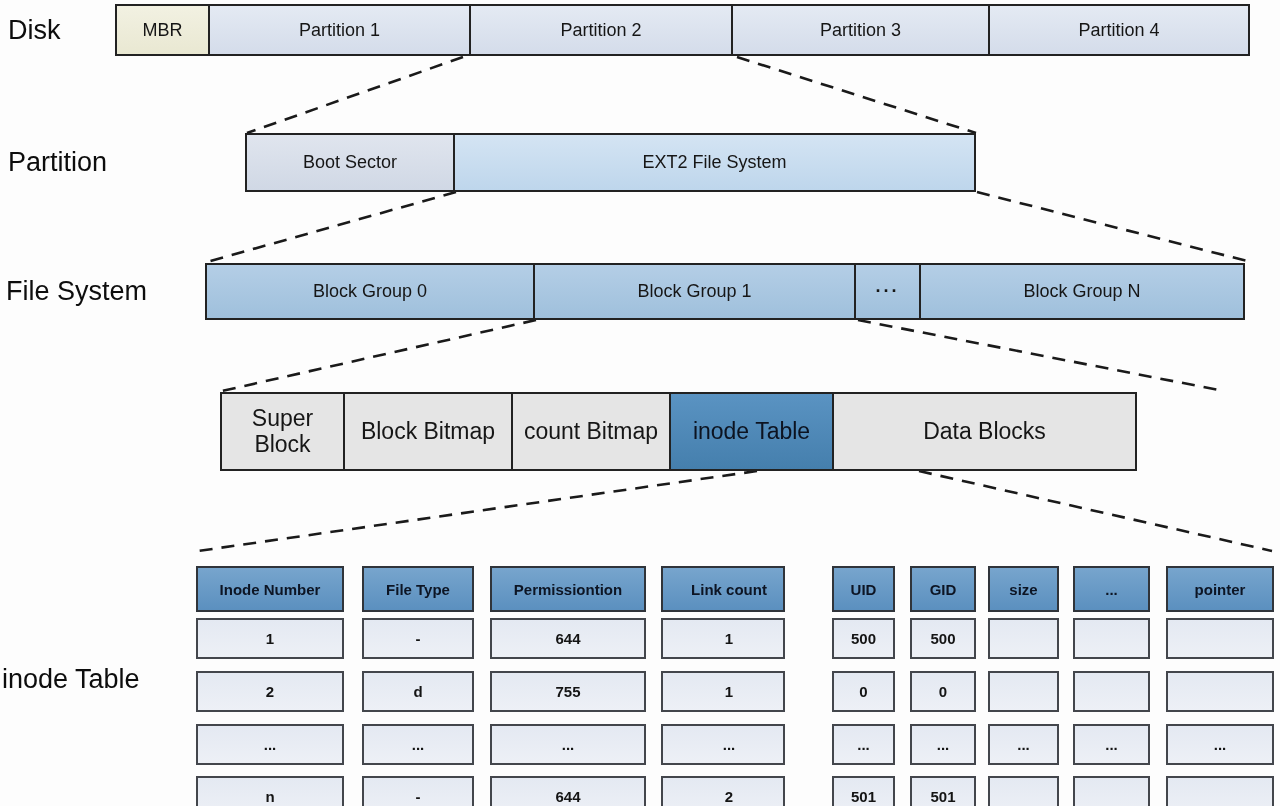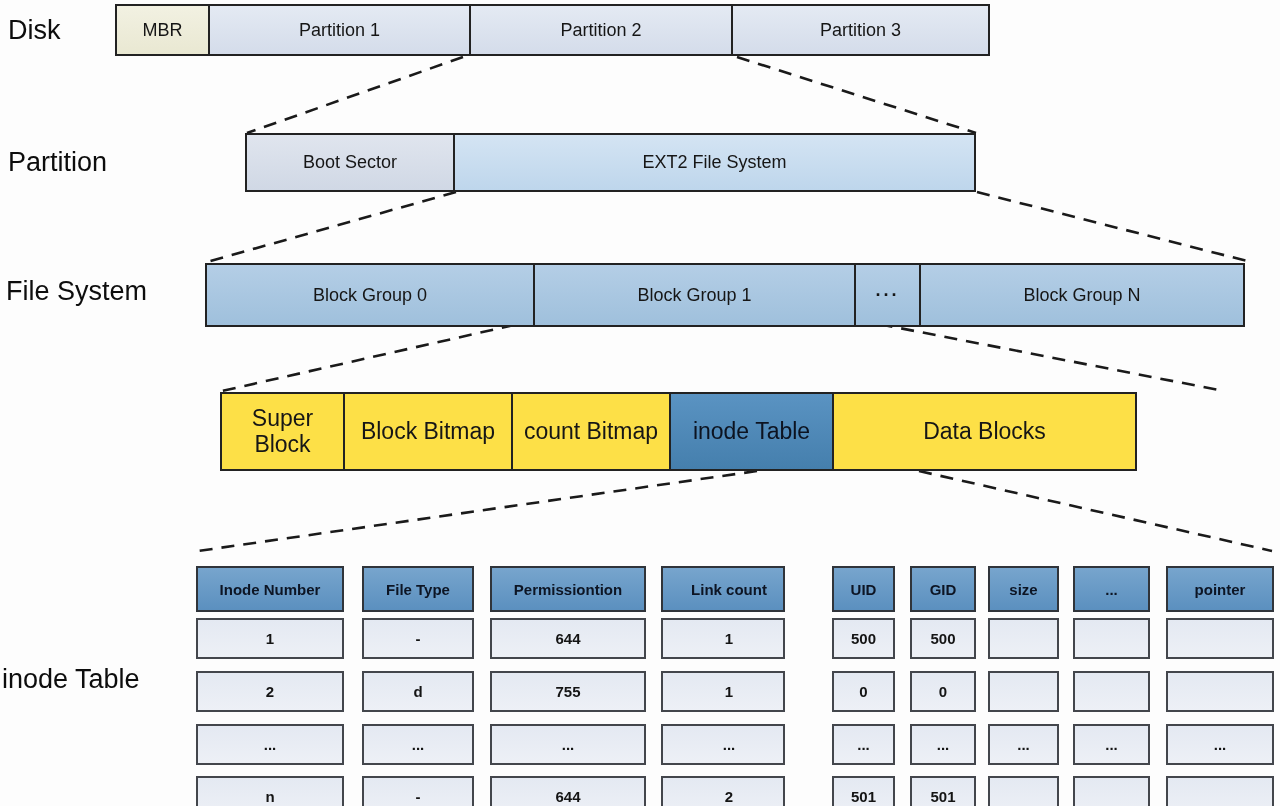--- a/index.html
+++ b/index.html
@@ -17,21 +17,21 @@
     box-sizing:border-box;border:2px solid #222;margin-left:-2px;
     display:flex;align-items:center;justify-content:center;text-align:center;
     font-size:18px;color:#161616;line-height:1.12;
   }
   .seg:first-child{margin-left:0;}
   .seg.mbr{background:linear-gradient(#f2f1e2,#e9e8d2);}
   .seg.part{background:linear-gradient(#e4eaf3,#d4dcea);}
   .seg.boot{background:linear-gradient(#e0e5ee,#d0d8e5);}
   .seg.ext2{background:linear-gradient(#d4e4f3,#bed6ec);}
   .seg.bg3{background:linear-gradient(#b4cee6,#9fc0dc);}
-  .seg.white{background:#fde047;font-size:23px;}
+  .seg.white{background:#e5e5e5;font-size:23px;}
   .seg.hl{background:linear-gradient(#5a93c2,#457fad);font-size:23px;color:#0c1320;}
   .seg.dots{font-weight:bold;letter-spacing:2px;}
   .trow{position:absolute;left:196px;width:1078px;z-index:1;}
   .hcell,.dcell{
     position:absolute;top:14px;box-sizing:border-box;height:100%;
     display:flex;align-items:center;justify-content:center;text-align:center;
     font-weight:bold;
   }
   .hcell{
     background:linear-gradient(#77a5cd,#5b90bf);border:2px solid #30343a;
@@ -64,30 +64,31 @@
       <line x1="919" y1="471" x2="1272" y2="551"></line>
     </g>
   </svg>
 
   <div class="rowlabel" style="left:8px;top:4px;height:52px;">Disk</div>
   <div class="segrow" style="left:115px;top:4px;height:52px;">
     <div class="seg mbr" style="width:95px;">MBR</div>
     <div class="seg part" style="width:263px;">Partition 1</div>
     <div class="seg part" style="width:264px;">Partition 2</div>
     <div class="seg part" style="width:259px;">Partition 3</div>
+    <div class="seg part" style="width:262px;">Partition 4</div>
   </div>
 
   <div class="rowlabel" style="left:8px;top:133px;height:59px;">Partition</div>
   <div class="segrow" style="left:245px;top:133px;height:59px;">
     <div class="seg boot" style="width:210px;">Boot Sector</div>
     <div class="seg ext2" style="width:523px;">EXT2 File System</div>
   </div>
 
   <div class="rowlabel" style="left:6px;top:263px;height:57px;">File System</div>
-  <div class="segrow" style="left:205px;top:263px;height:64px;">
+  <div class="segrow" style="left:205px;top:263px;height:57px;">
     <div class="seg bg3" style="width:330px;">Block Group 0</div>
     <div class="seg bg3" style="width:323px;">Block Group 1</div>
     <div class="seg bg3 dots" style="width:67px;">···</div>
     <div class="seg bg3" style="width:326px;">Block Group N</div>
   </div>
 
   <div class="segrow" style="left:220px;top:392px;height:79px;">
     <div class="seg white" style="width:125px;">Super Block</div>
     <div class="seg white" style="width:170px;">Block Bitmap</div>
     <div class="seg white" style="width:160px;">count Bitmap</div>

